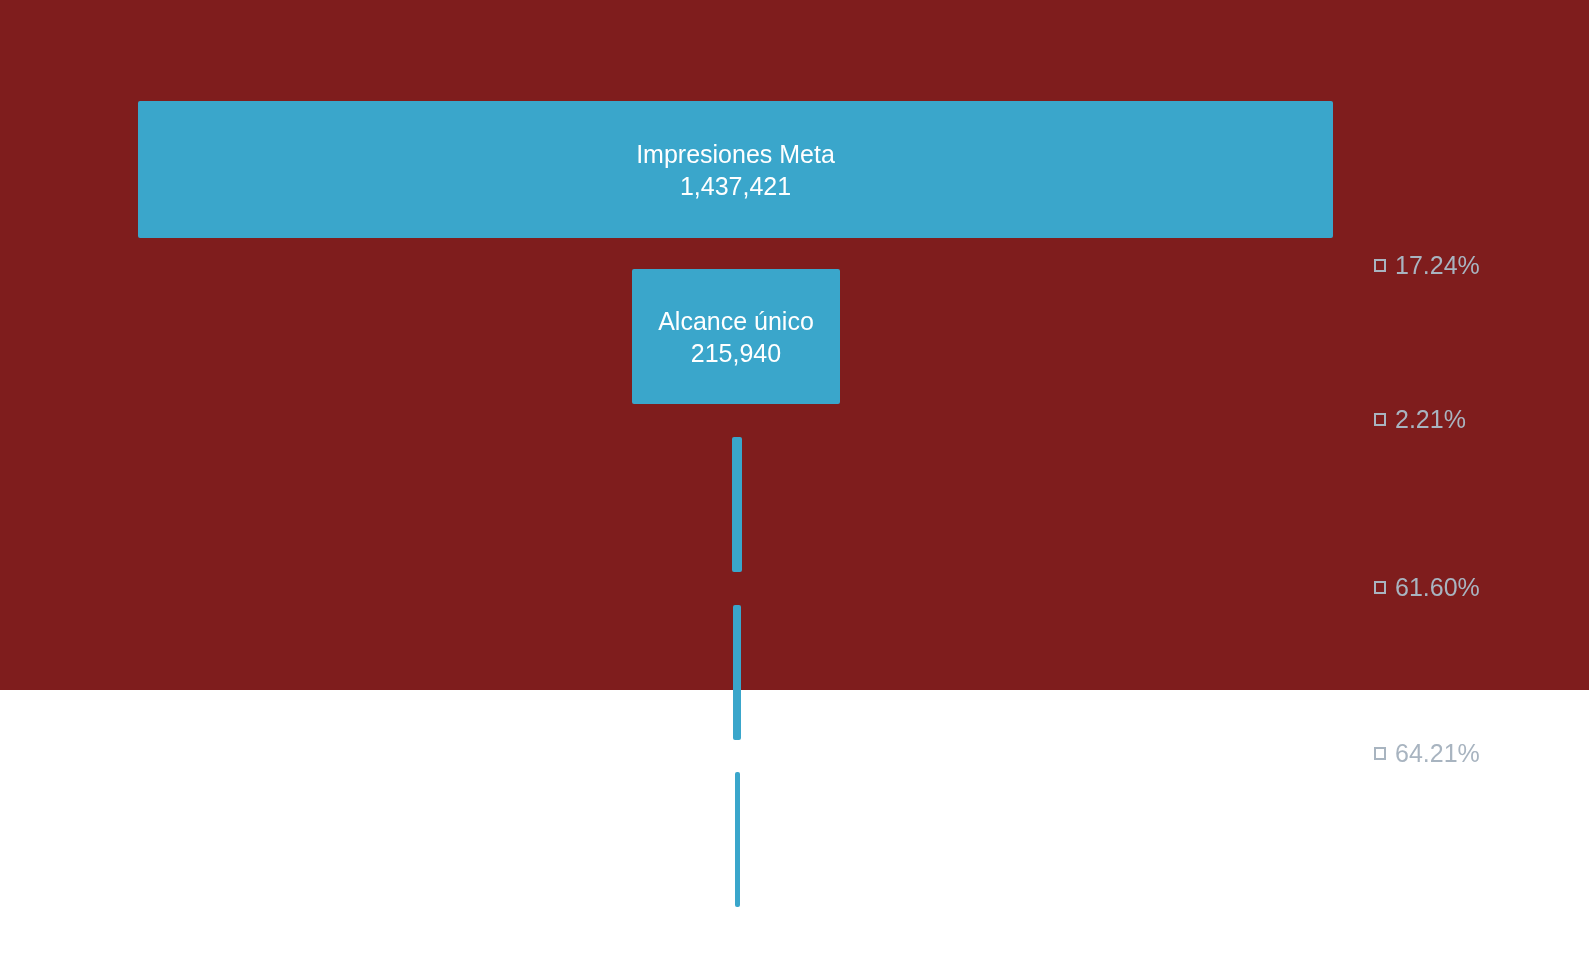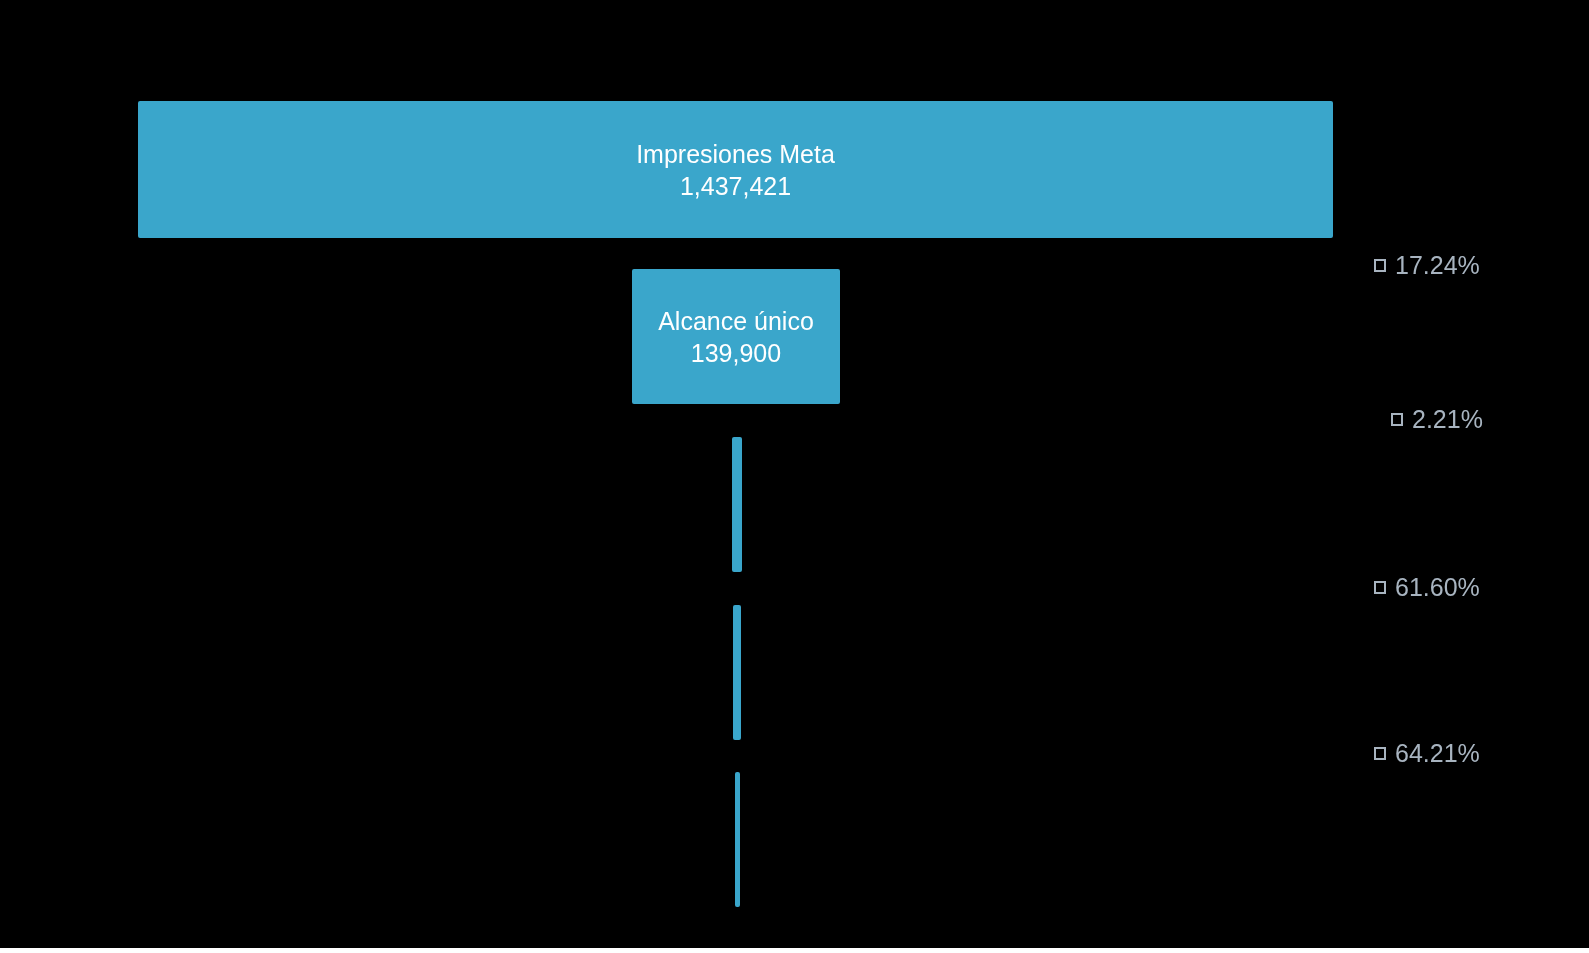--- a/index.html
+++ b/index.html
@@ -10,22 +10,22 @@
   }
   body {
     width: 1589px;
     height: 953px;
     font-family: "Liberation Sans", sans-serif;
     overflow: hidden;
   }
   #funnel-root {
     position: relative;
     width: 1589px;
-    height: 948px;
-    background: #000000;
+    height: 690px;
+    background: #7f1d1d;
   }
   .funnel-stage {
     position: absolute;
     box-sizing: border-box;
     background: #3aa6cb;
     border-radius: 2px;
     overflow: hidden;
     display: flex;
     flex-direction: column;
     align-items: center;
@@ -77,21 +77,21 @@
   <div class="funnel-stage" style="left:138px; top:101px; width:1195px; height:137px;">
     <div class="stage-inner">
       <div class="stage-label">Impresiones Meta</div>
       <div class="stage-value">1,437,421</div>
     </div>
   </div>
 
   <div class="funnel-stage" style="left:632px; top:269px; width:208px; height:135px;">
     <div class="stage-inner">
       <div class="stage-label">Alcance único</div>
-      <div class="stage-value">139,900</div>
+      <div class="stage-value">215,940</div>
     </div>
   </div>
 
   <div class="funnel-stage" style="left:732px; top:437px; width:10px; height:135px;">
     <div class="stage-inner">
       <div class="stage-label"></div>
       <div class="stage-value"></div>
     </div>
   </div>
 
@@ -107,21 +107,21 @@
       <div class="stage-label"></div>
       <div class="stage-value"></div>
     </div>
   </div>
 
   <div class="rate-label" style="left:1374px; top:238px;margin-top:12px;">
     <span class="rate-marker"></span>
     <span>17.24%</span>
   </div>
 
-  <div class="rate-label" style="left:1374px; top:404px;margin-left:17px;">
+  <div class="rate-label" style="left:1374px; top:404px;">
     <span class="rate-marker"></span>
     <span>2.21%</span>
   </div>
 
   <div class="rate-label" style="left:1374px; top:572px;">
     <span class="rate-marker"></span>
     <span>61.60%</span>
   </div>
 
   <div class="rate-label" style="left:1374px; top:738px;">

